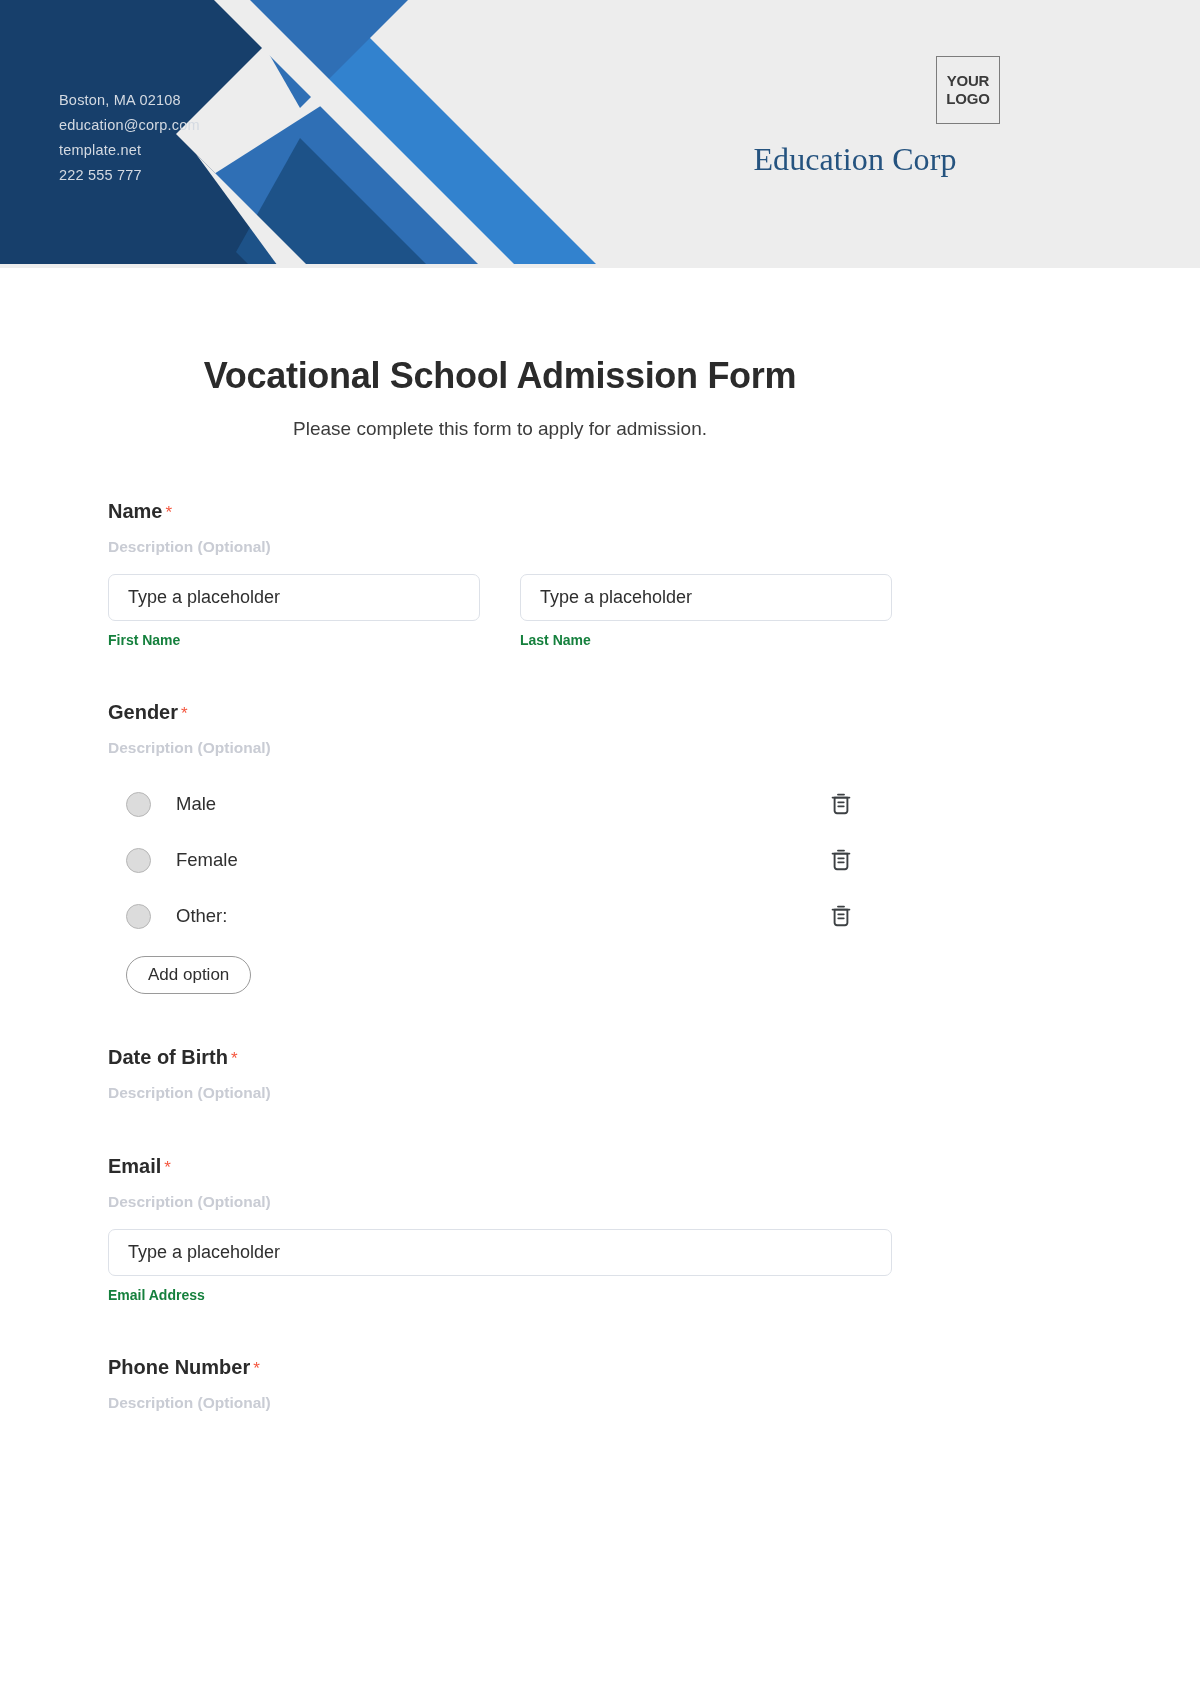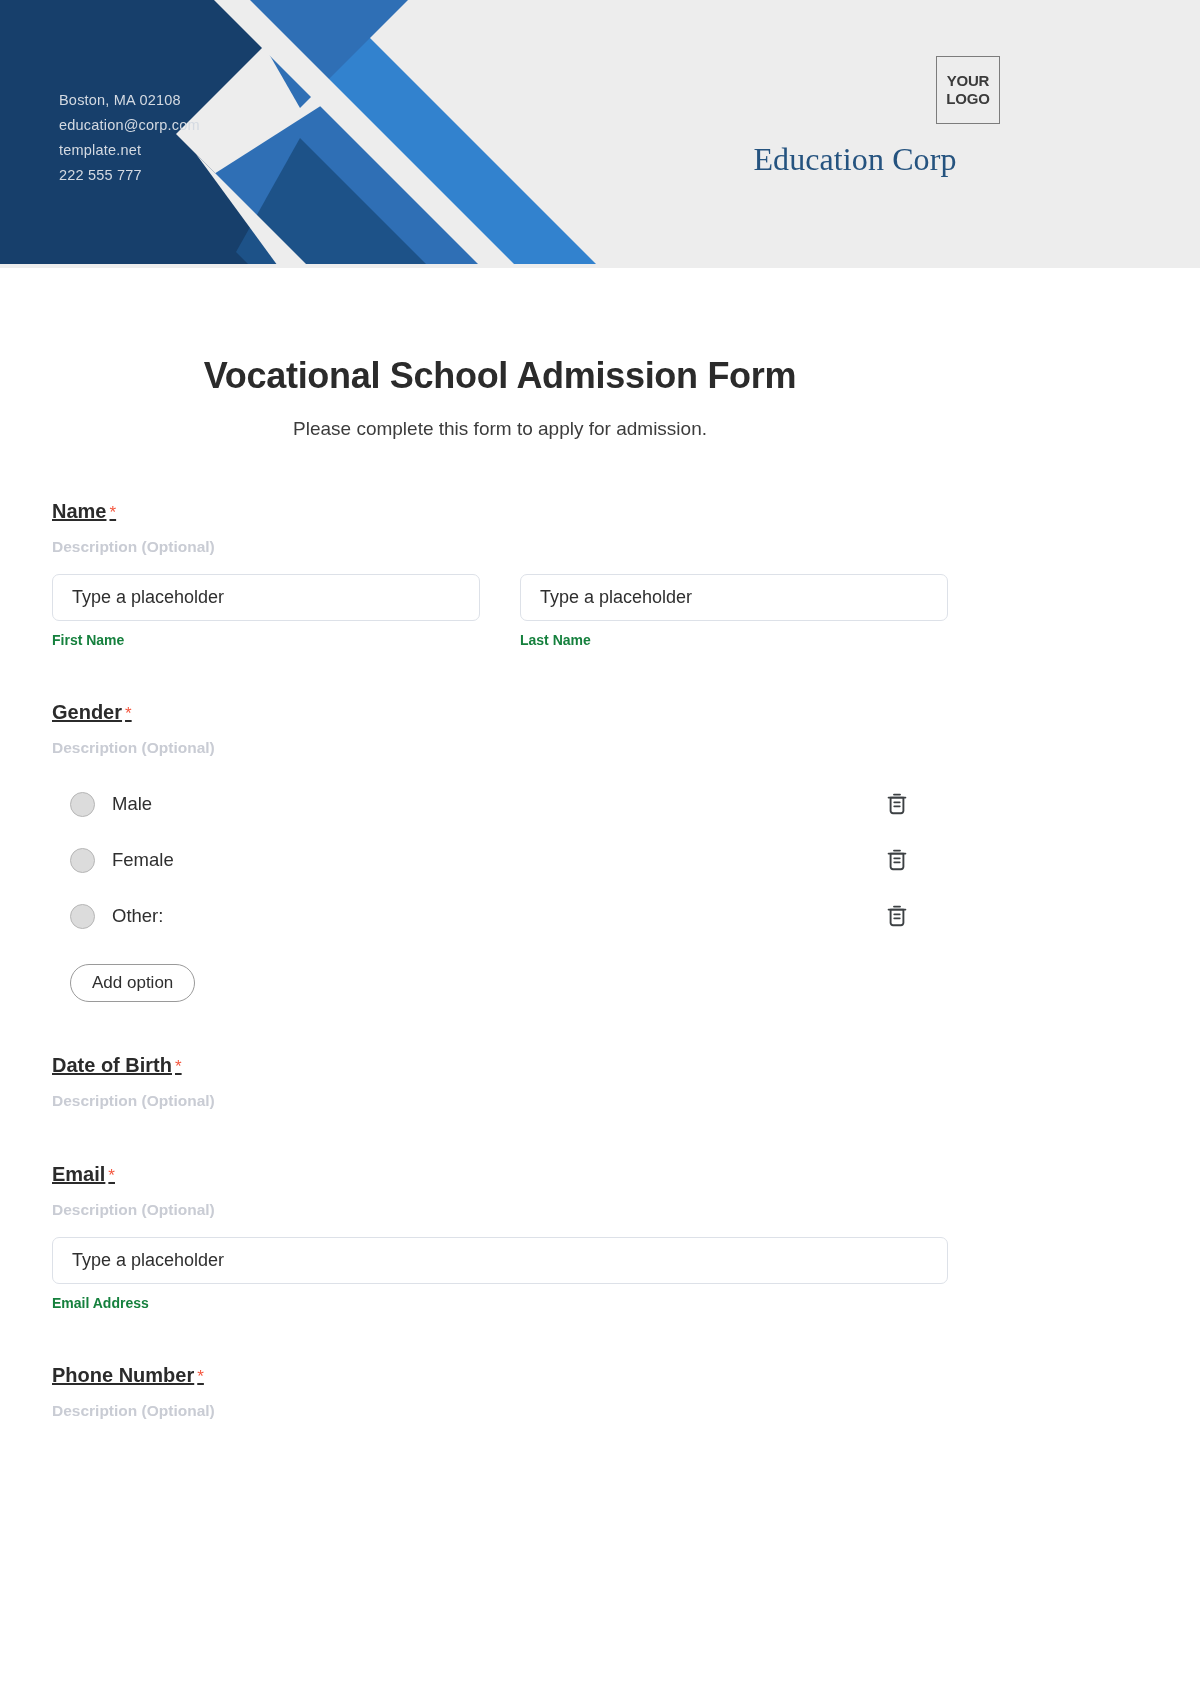--- a/index.html
+++ b/index.html
@@ -86,21 +86,21 @@
     font-weight: 400;
     color: #25537f;
     letter-spacing: 0.1px;
     z-index: 5;
   }
 
   
   .form-body {
     position: relative;
     width: 1000px;
-    padding: 0 52px;
+    padding: 0 108px;
   }
 
   .form-title {
     margin-top: 86px;
     text-align: center;
     font-size: 36px;
     font-weight: 700;
     color: #2b2b2b;
     letter-spacing: -0.3px;
     line-height: 44px;
@@ -116,21 +116,20 @@
   }
 
   .field-group { margin-top: 50px; }
   .field-group.first { margin-top: 56px; }
 
   .field-label {
     font-size: 20px;
     font-weight: 700;
     color: #2b2b2b;
     line-height: 26px;
-    text-decoration: underline;
   }
 
   .req-star {
     color: #f4573f;
     font-weight: 400;
     font-size: 17px;
     margin-left: 3px;
   }
 
   .field-desc {
@@ -173,20 +172,21 @@
   }
 
   
   .option-list { margin-top: 18px; }
 
   .option-row {
     display: flex;
     align-items: center;
     height: 56px;
     padding-left: 18px;
+    gap: 8px;
   }
 
   .radio-dot {
     width: 25px;
     height: 25px;
     border-radius: 50%;
     background: #dcdcdc;
     border: 1.5px solid #b6b6b6;
     flex: 0 0 auto;
   }
@@ -208,21 +208,21 @@
     justify-content: center;
     margin-right: 38px;
   }
 
   .add-option-btn {
     display: inline-flex;
     align-items: center;
     justify-content: center;
     height: 38px;
     padding: 0 21px;
-    margin-top: 20px;
+    margin-top: 12px;
     margin-left: 18px;
     border: 1.4px solid #9a9a9a;
     border-radius: 19px;
     background: #ffffff;
     font-family: "Liberation Sans", sans-serif;
     font-size: 17px;
     color: #2f2f2f;
     line-height: 36px;
   }
 </style>

